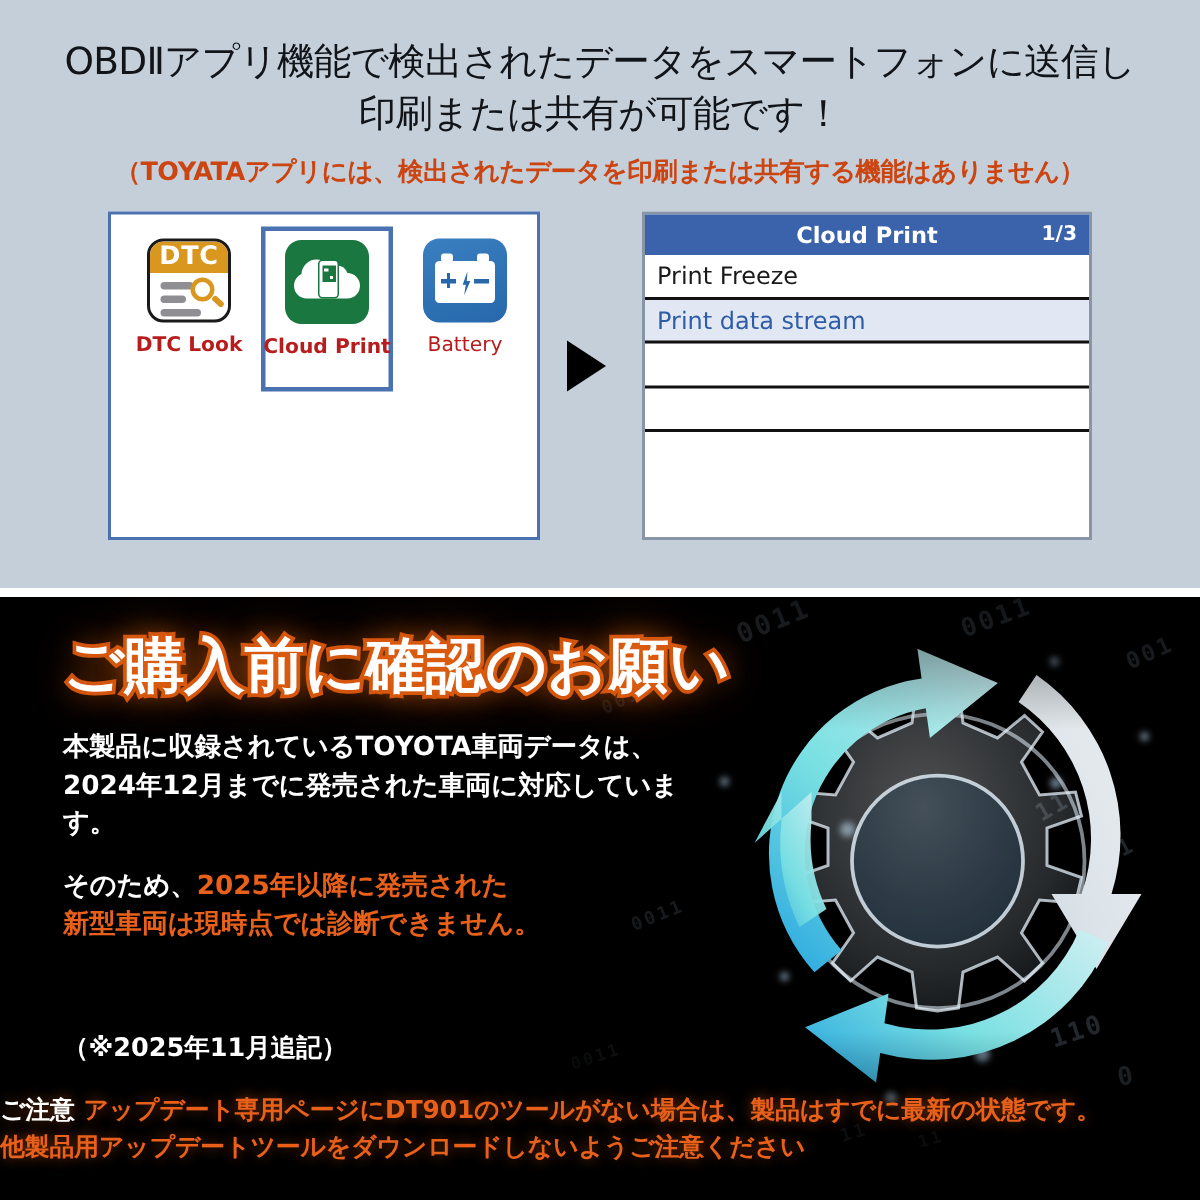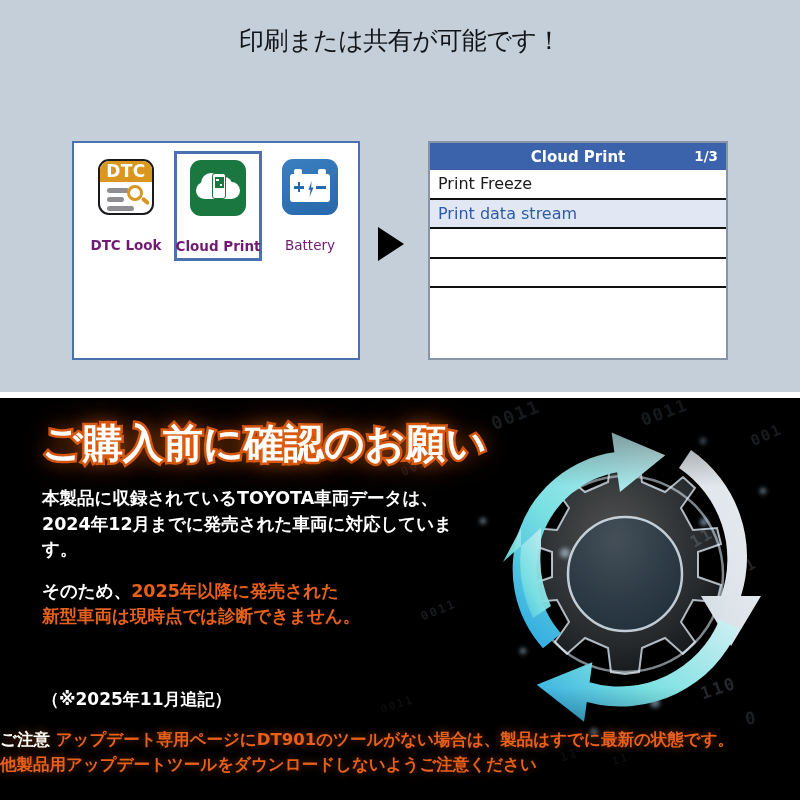--- a/index.html
+++ b/index.html
@@ -41,21 +41,21 @@
   }
   .app-cell{
     width:88px;display:flex;flex-direction:column;align-items:center;
     padding-top:8px;box-sizing:border-box;
   }
   .app-cell.selected{
     border:3px solid #4a72b0;height:110px;padding-top:6px;
   }
   .app-icon{width:56px;height:56px;border-radius:11px;position:relative;overflow:hidden;}
   .app-label{
-    margin-top:22px;font-size:13.5px;color:#701a75;white-space:nowrap;
+    margin-top:7px;font-size:13.5px;color:#b91c1c;white-space:nowrap;
     font-family:"DejaVu Sans","Liberation Sans",sans-serif;
   }
   .app-label.bold{font-weight:700;}
 
   
   .ico-dtc{background:#ffffff;border:2.5px solid #1a1a1a;box-sizing:border-box;}
   .ico-dtc .band{position:absolute;left:0;top:0;width:100%;height:40%;background:#d9971f;
     display:flex;align-items:center;justify-content:center;}
   .ico-dtc .band span{color:#fff;font-weight:700;font-size:17px;letter-spacing:0.5px;
     font-family:"DejaVu Sans","Liberation Sans",sans-serif;}
@@ -179,23 +179,25 @@
   .bn-footer .w{color:#ffffff;}
 </style>
 </head>
 <body>
 
 <div id="root">
 
   <div class="top-section">
 
     <div class="headline">
+      <span>OBDⅡアプリ機能で検出されたデータをスマートフォンに送信し</span>
       <span class="l2">印刷または共有が可能です！</span>
     </div>
 
+    <div class="subline">（TOYATAアプリには、検出されたデータを印刷または共有する機能はありません）</div>
 
     <div class="app-panel">
       <div class="app-row">
 
         <div class="app-cell">
           <div class="app-icon ico-dtc">
             <div class="band">
                 <span>DTC</span>
               </div>
             <div class="ln ln1"></div>

